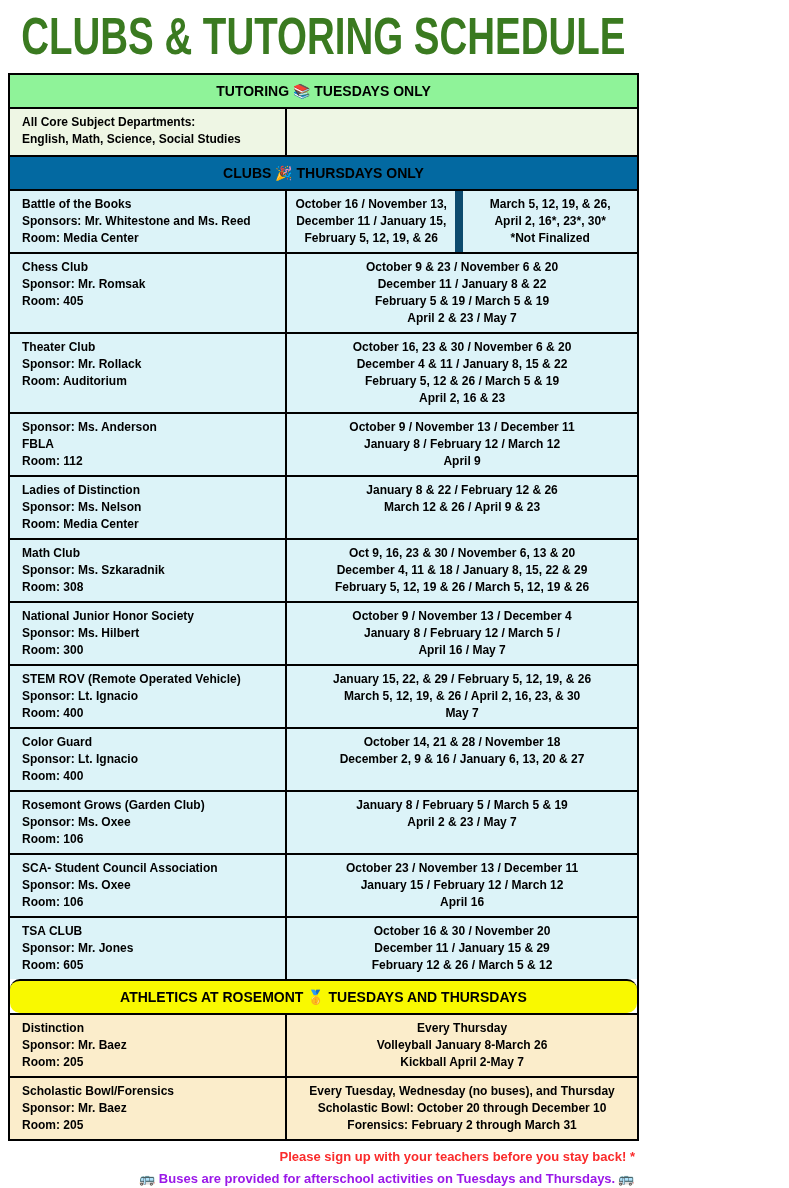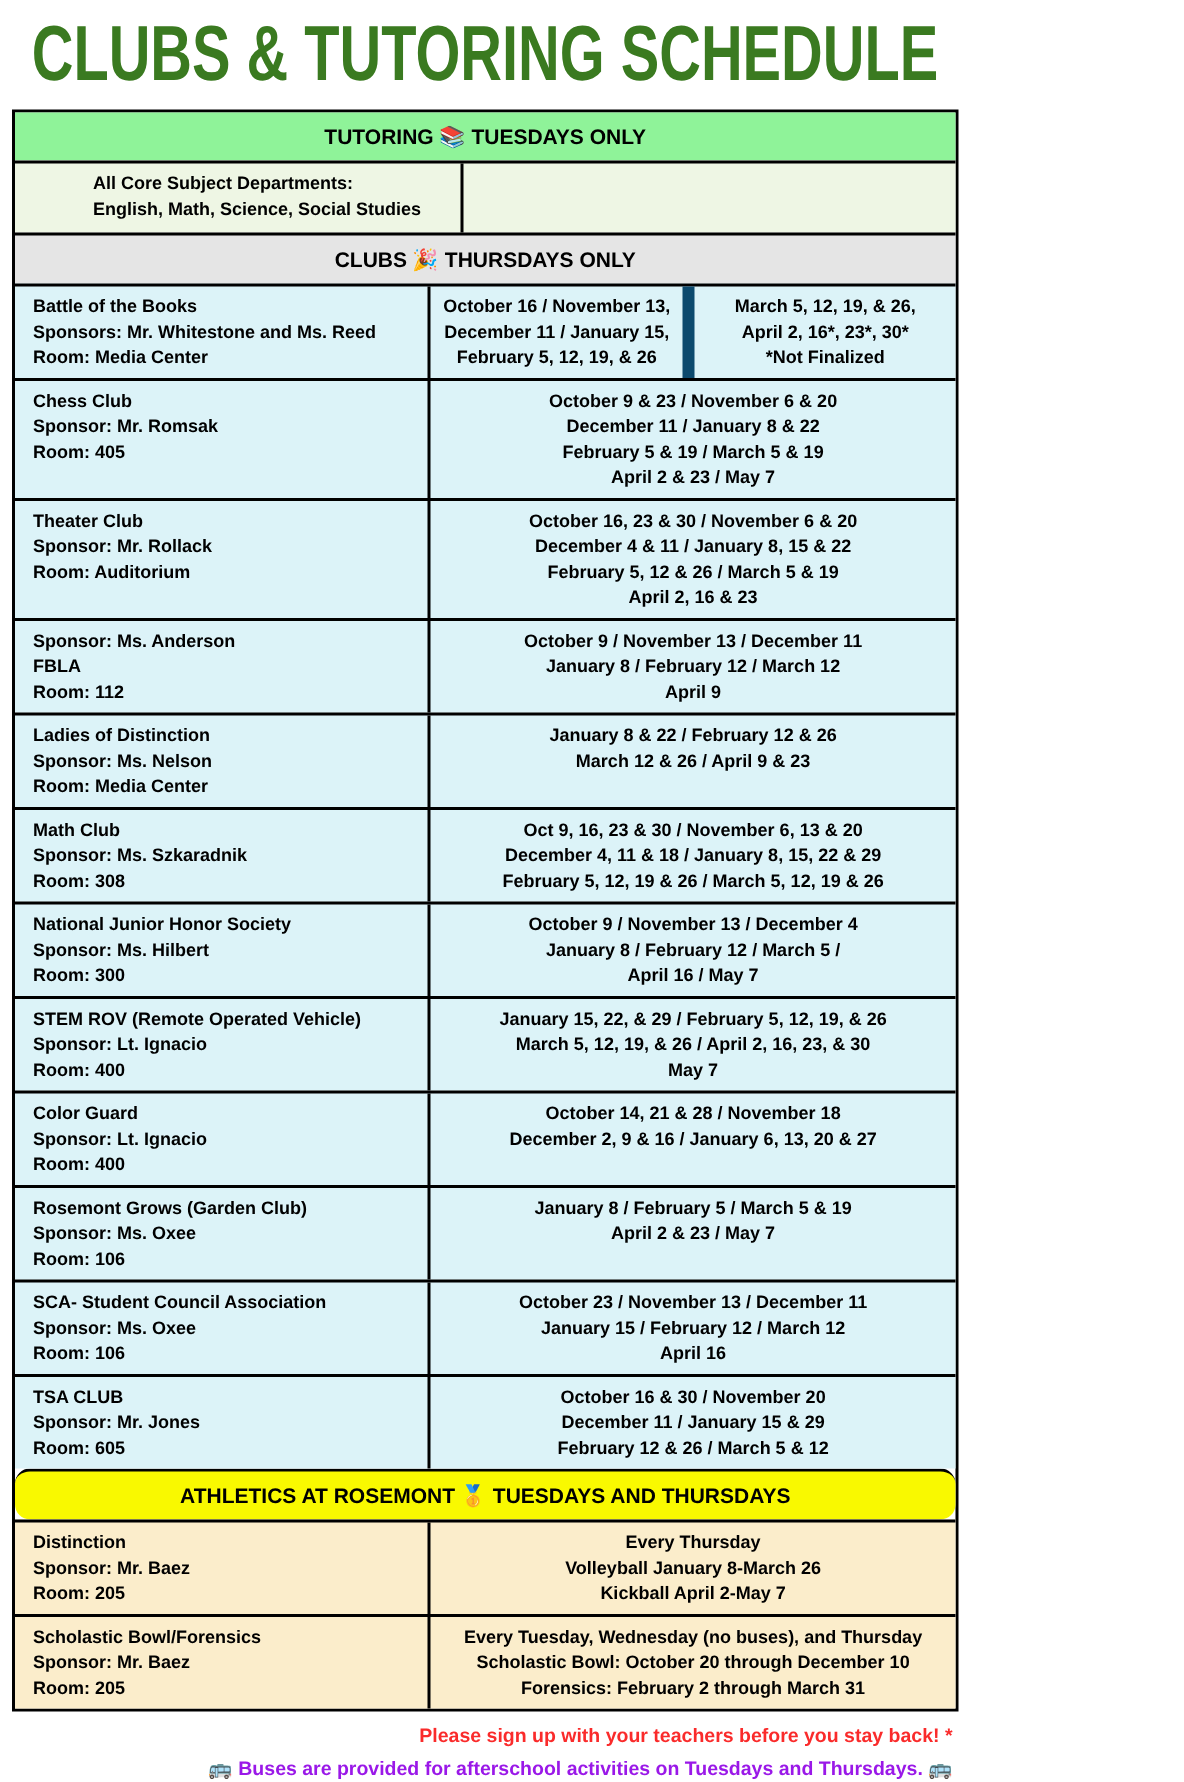--- a/index.html
+++ b/index.html
@@ -38,21 +38,21 @@
     border: 2px solid #000;
   }
   .section-header {
     text-align: center;
     font-size: 14px;
     padding: 8px 4px;
     border-top: 2px solid #000;
   }
   .schedule-table > :first-child { border-top: none; }
   .hdr-tutoring  { background: #8FF399; }
-  .hdr-clubs     { background: #e5e5e5; }
+  .hdr-clubs     { background: #0369a1; }
   .hdr-athletics { background: #F9F900; border-radius: 10px; }
 
   .row { display: flex; border-top: 2px solid #000; align-items: stretch; }
   .cell { padding: 5px 8px; font-size: 12px; line-height: 17px; }
   .cell.info {
     width: 44.2%;
     flex: 0 0 44.2%;
     border-right: 2px solid #000;
     padding-left: 12px;
     text-align: left;
@@ -62,21 +62,21 @@
     text-align: center;
     white-space: pre-line;
   }
   .cell.dates.mid {
     flex: 0 0 28.1%;
     width: 28.1%;
     border-right: 8px solid #0c4a6e;
   }
   .row-3l { min-height: 61px; }
   .row-4l { min-height: 77px; }
-  .row-tutoring { min-height: 48px; padding-left: 40px; }
+  .row-tutoring { min-height: 48px; }
   .bg-mint  { background: #EEF6E4; }
   .bg-cyan  { background: #DCF3F8; }
   .bg-cream { background: #FBEDCB; }
   .info-lines { white-space: pre-line; }
 
   
   .notes { margin-top: 8px; text-align: center; }
   .note { font-size: 13px; line-height: 16px; margin: 6px 12px; text-align: right; }
   .note-red    { color: #FA2B2B; }
   .note-purple { color: #9A18E8; }

